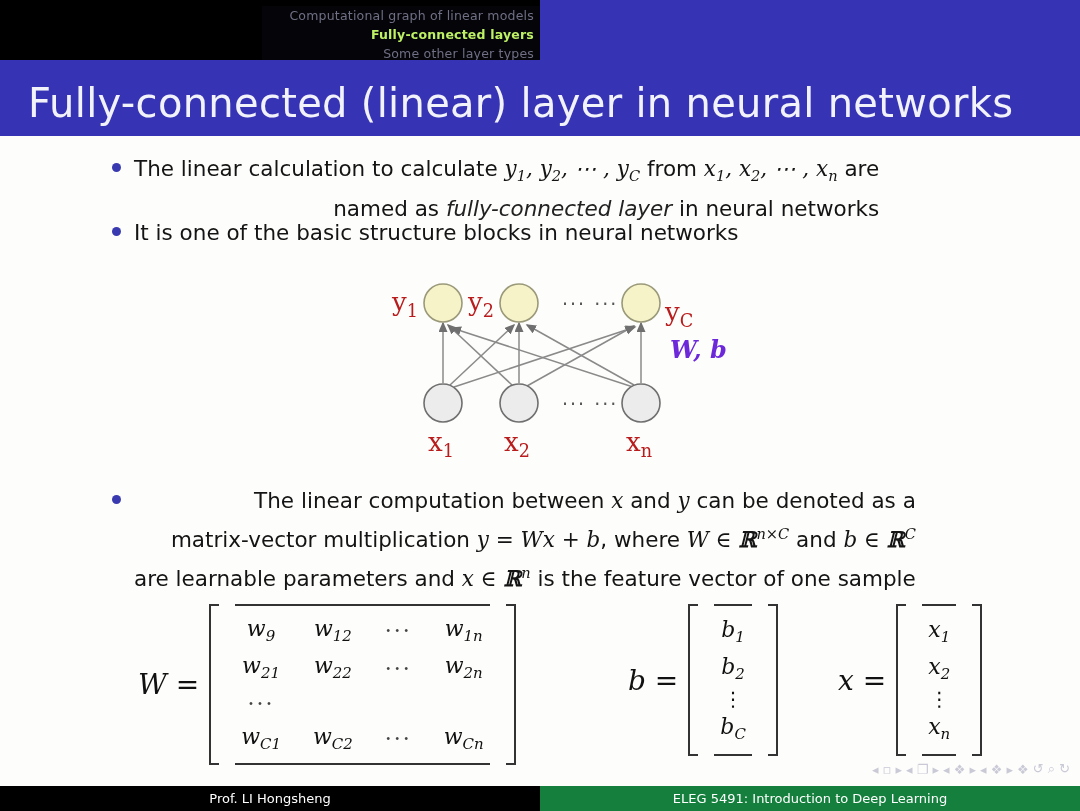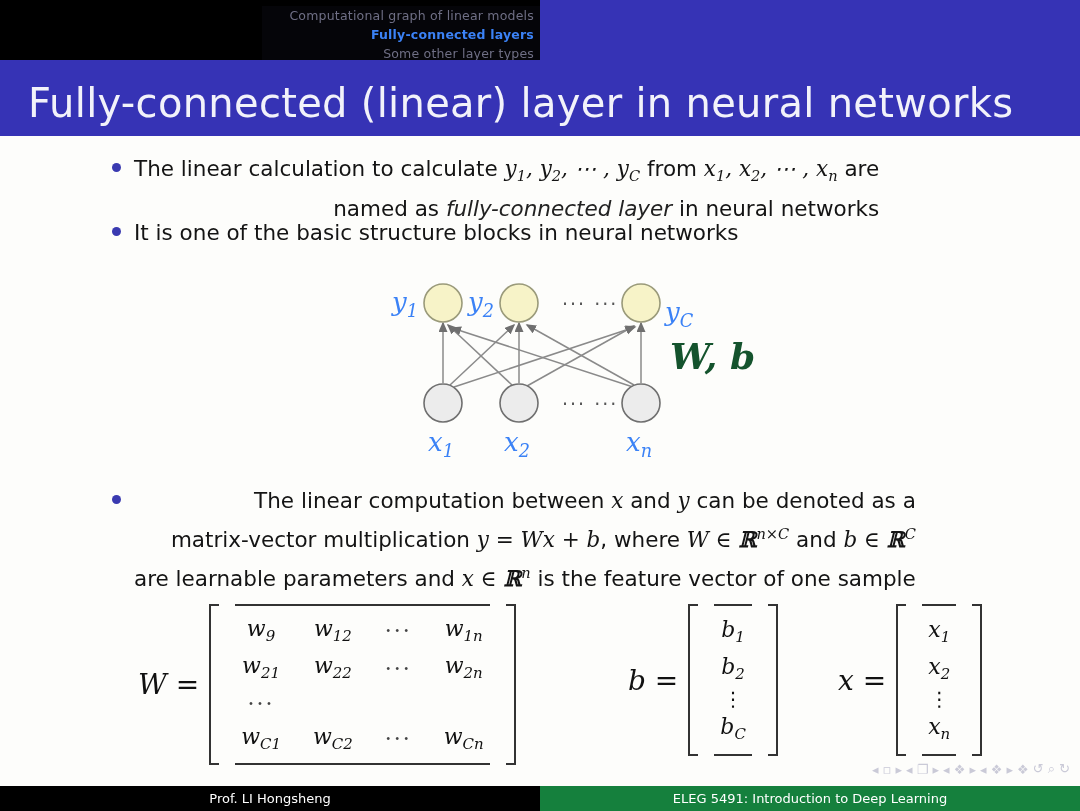--- a/index.html
+++ b/index.html
@@ -26,21 +26,21 @@
     padding-right:2px;
     box-sizing:border-box;
   }
   .nav-item{
     font-size:12.5px;line-height:19px;
     letter-spacing:.2px;
     white-space:nowrap;
     padding-right:4px;
   }
   .nav-item.dim{color:#6f6f85;}
-  .nav-item.active{color:#3b82f6;font-weight:bold;}
+  .nav-item.active{color:#bef264;font-weight:bold;}
 
   
   .title-band{
     position:absolute;left:0;top:60px;width:1080px;height:76px;
     background:#3633b5;
   }
   .title-text{
     position:absolute;left:28px;top:80px;
     font-size:40px;color:#f2f2fa;
     font-family:"DejaVu Sans", sans-serif;
@@ -65,30 +65,30 @@
   .mathr{font-family:"DejaVu Serif", serif;}
   .mathbb{font-family:"DejaVu Serif", serif;font-weight:bold;}
   sub{font-size:.68em;}
   sup{font-size:.68em;}
   .emph{font-style:italic;color:#222;}
 
   
   .diagram{position:absolute;left:380px;top:139px;width:400px;height:200px;}
   .diagram svg{display:block;}
   .nodelabel{
-    position:absolute;font-family:"DejaVu Serif", serif;font-style:italic;
-    font-size:26px;color:#3b82f6;
+    position:absolute;font-family:"DejaVu Serif", serif;
+    font-size:26px;color:#b91c1c;
   }
   .dots{
     position:absolute;font-size:19px;color:#555;letter-spacing:2px;
     font-family:"DejaVu Sans", sans-serif;
   }
   .wb-label{
     position:absolute;font-family:"DejaVu Serif", serif;
-    font-style:italic;font-weight:bold;font-size:36px;color:#14532d;
+    font-style:italic;font-weight:bold;font-size:24px;color:#6d28d9;
   }
 
   
   .matrices{position:absolute;left:0;top:460px;width:1080px;height:180px;}
   .matgroup{position:absolute;display:flex;align-items:center;}
   .matlabel{
     font-family:"DejaVu Serif", serif;font-style:italic;
     font-size:28px;color:#111;margin-right:10px;white-space:nowrap;
   }
   .bracket{

